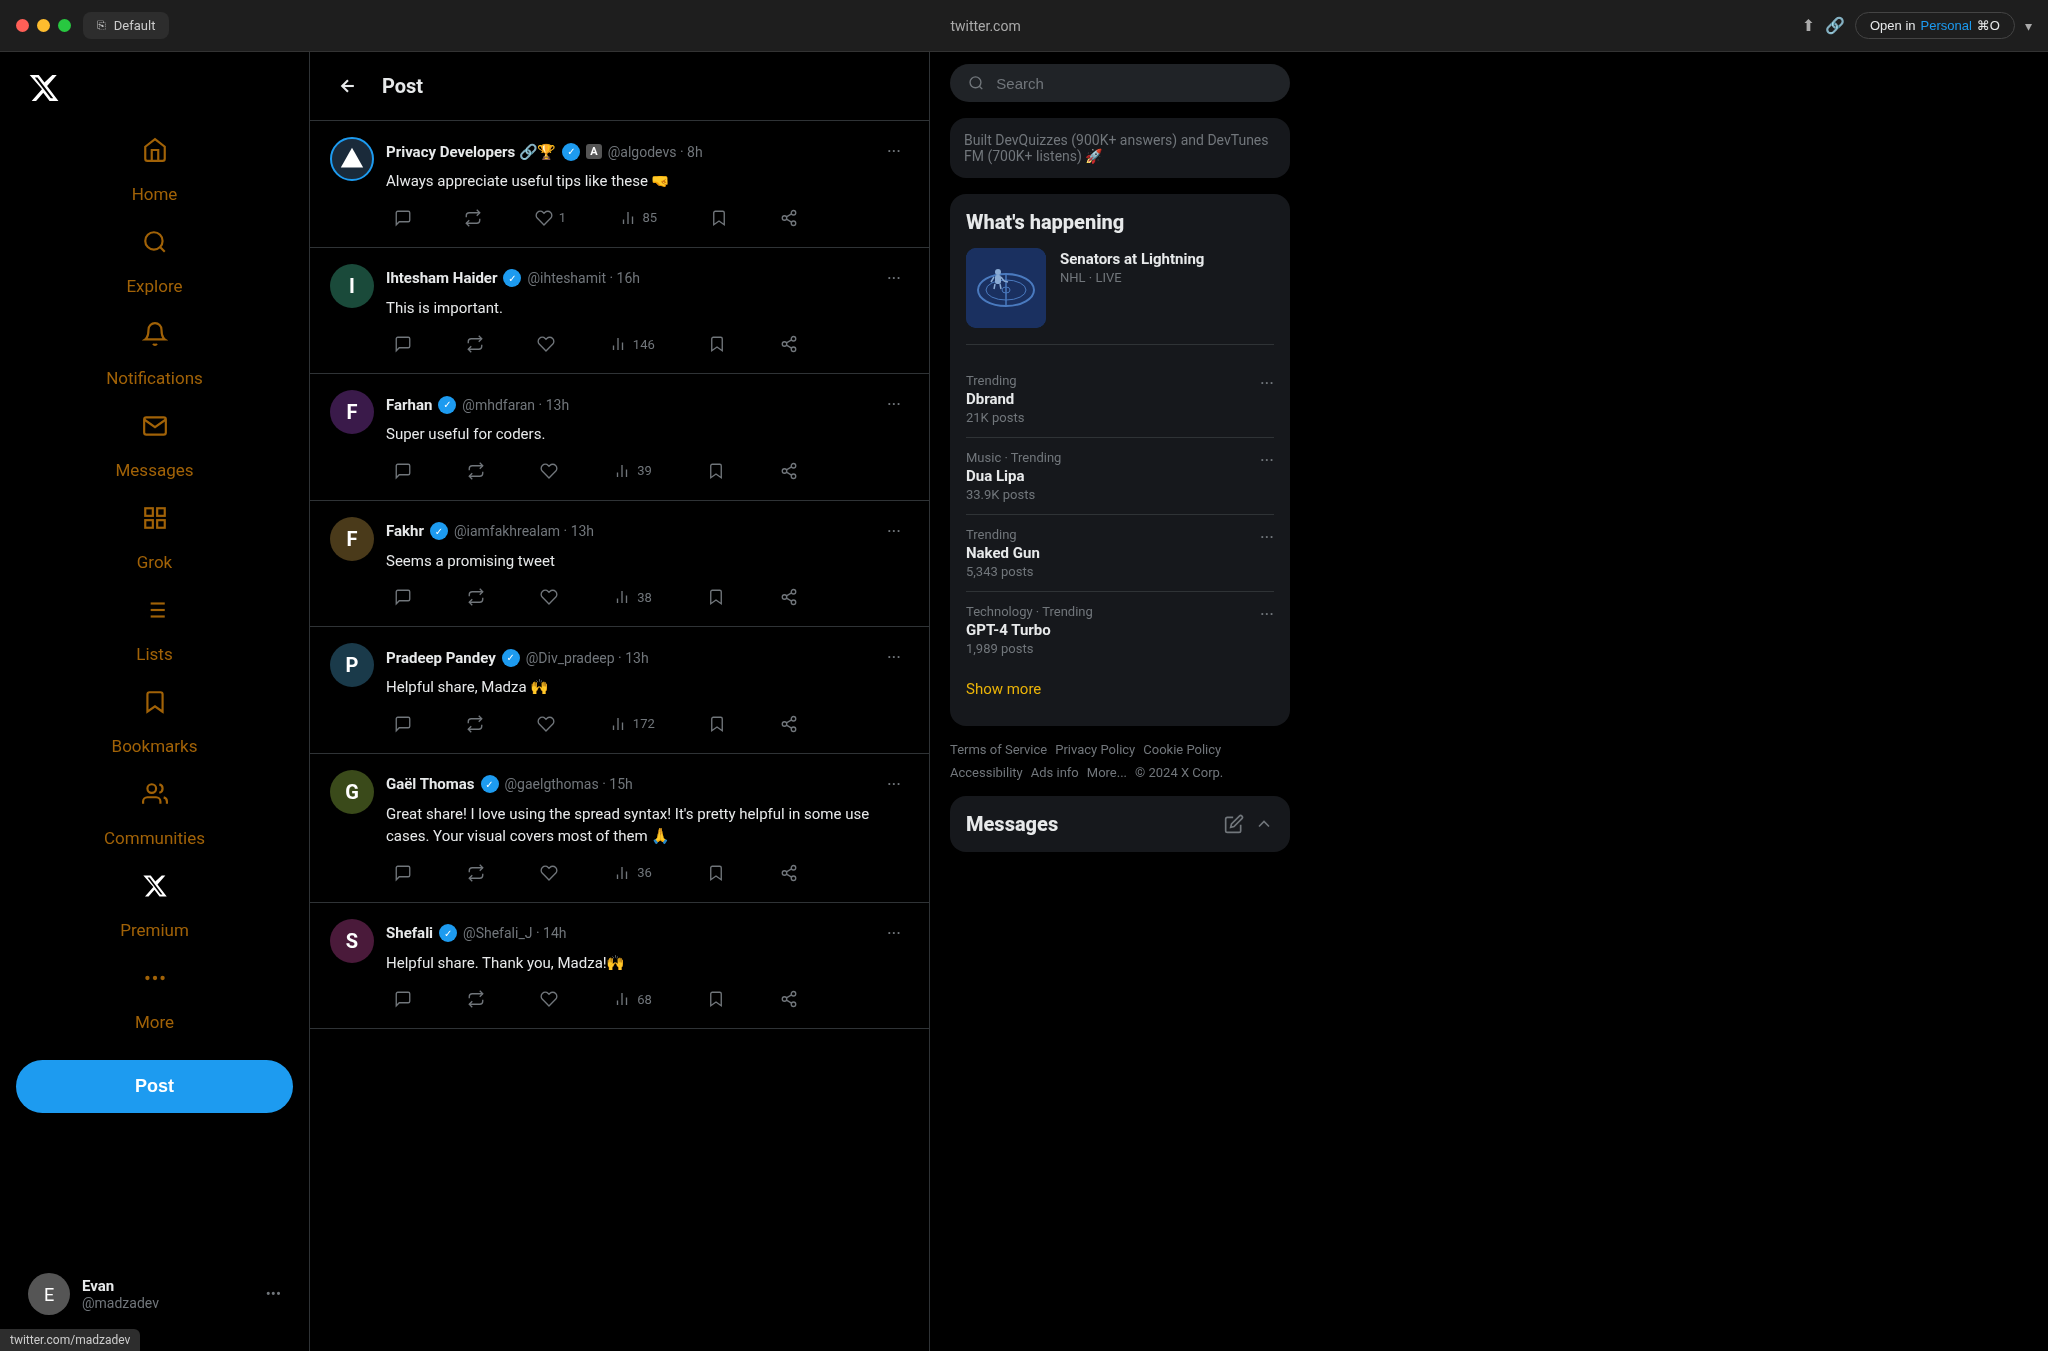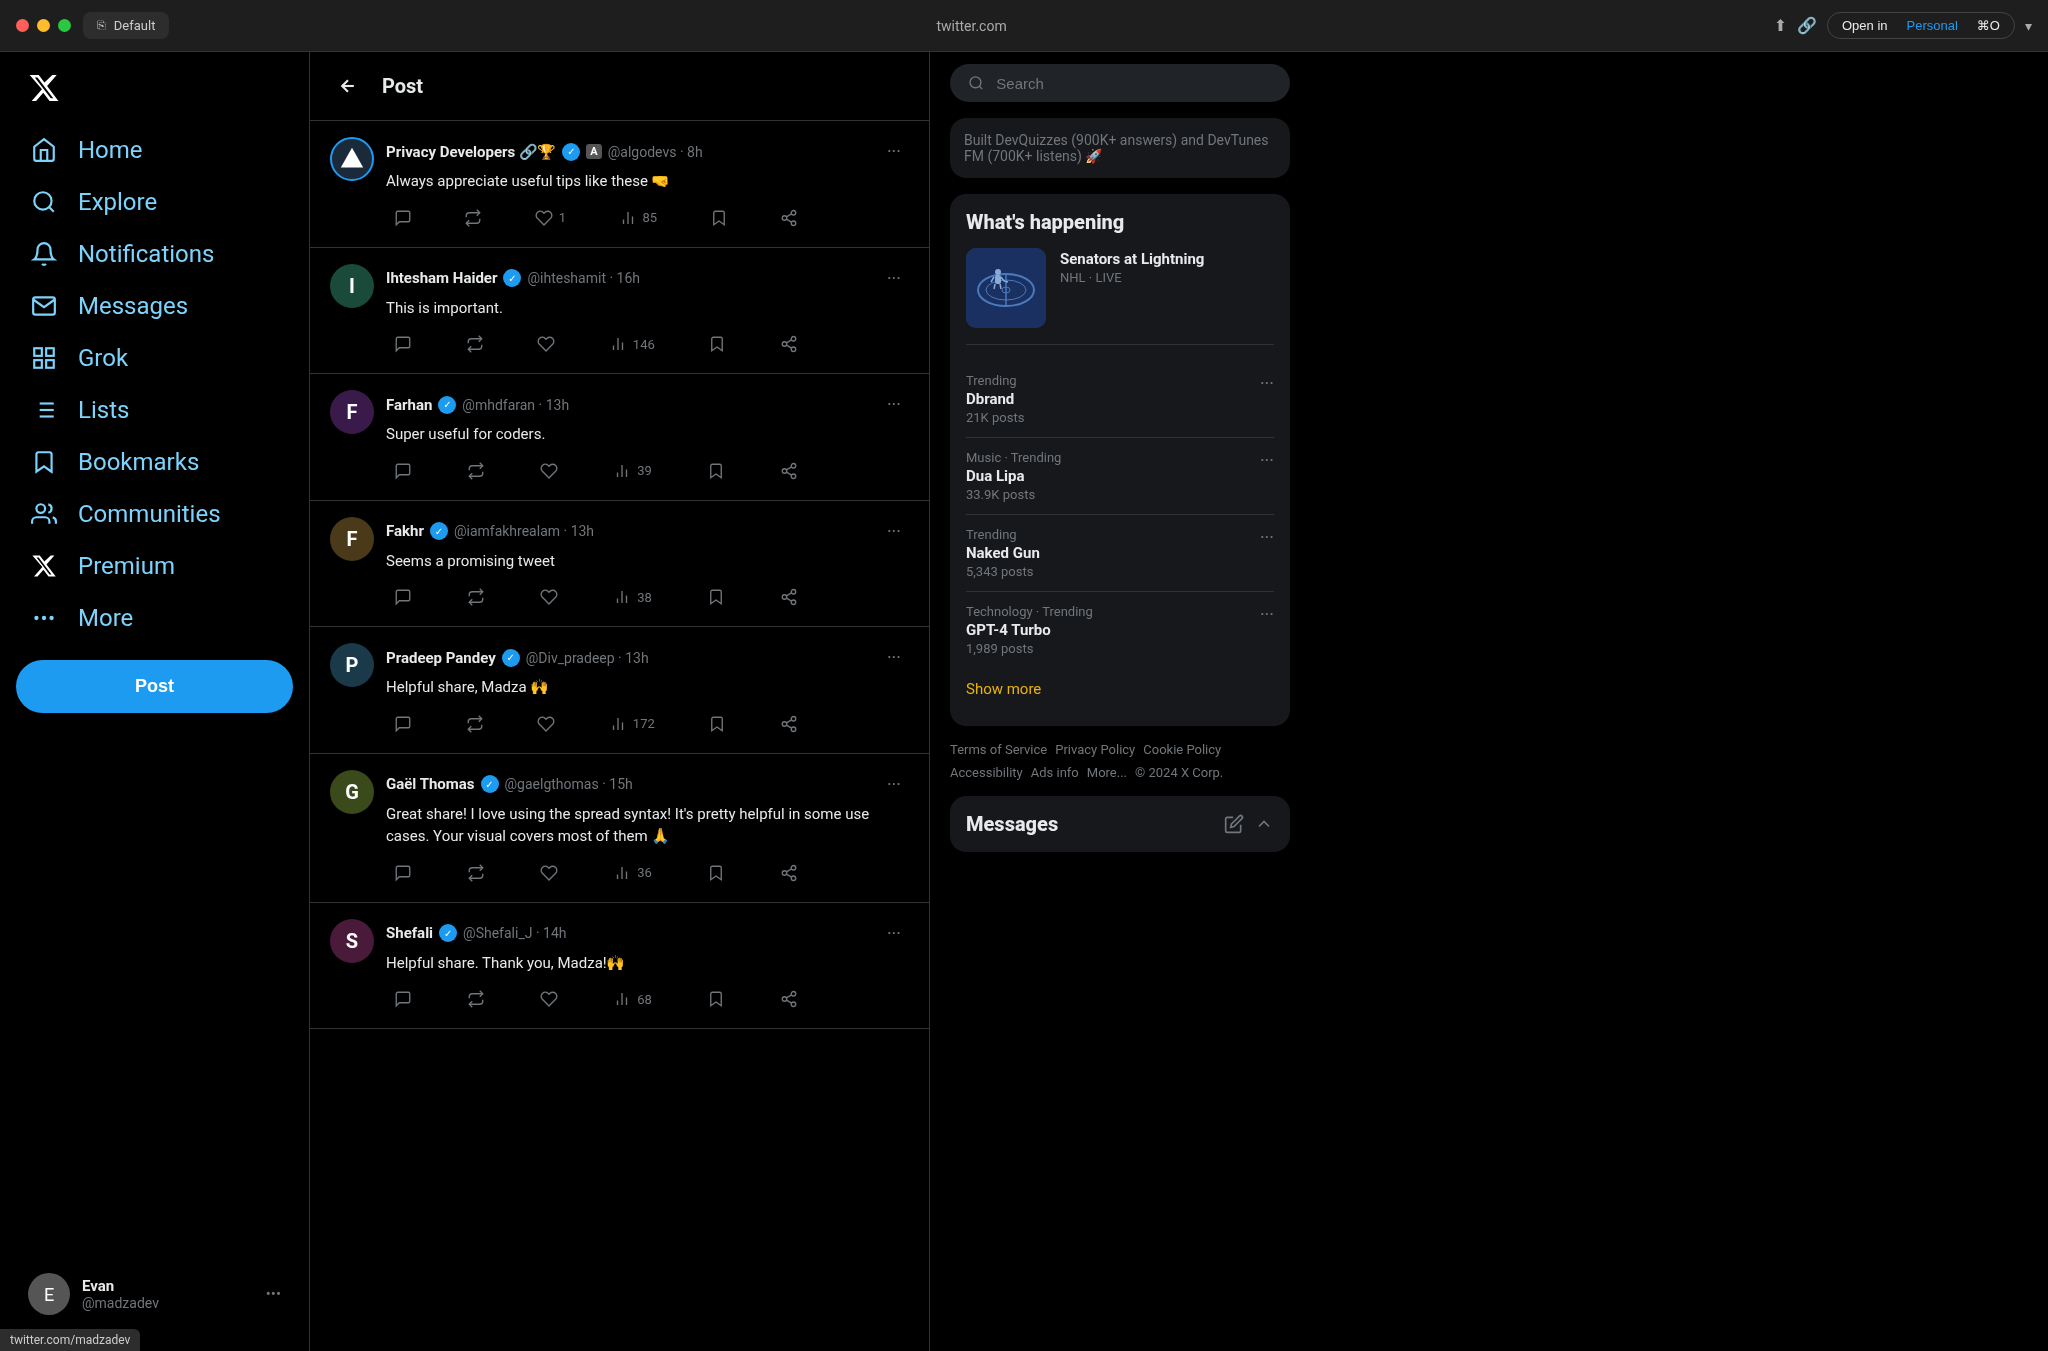--- a/index.html
+++ b/index.html
@@ -58,21 +58,21 @@
     .open-in-btn {
       background: transparent;
       border: 1px solid #444;
       border-radius: 20px;
       padding: 5px 14px;
       color: #e7e9ea;
       font-size: 13px;
       cursor: pointer;
       display: flex;
       align-items: center;
-      gap: 19px;
+      gap: 5px;
     }
     .open-in-btn .personal { color: #1d9bf0; }
 
     
     .app-layout {
       display: flex;
       height: calc(1351px - 52px);
       background: #000;
     }
 
@@ -89,24 +89,25 @@
       padding: 12px;
       margin-bottom: 4px;
     }
     .nav-item {
       display: flex;
       align-items: center;
       gap: 20px;
       padding: 12px 14px;
       border-radius: 30px;
       cursor: pointer;
-      font-size: 24px;
+      font-size: 17px;
       font-weight: 400;
-      color: #7dd3fc;
+      color: #a16207;
       transition: background 0.2s;
+      flex-direction: column;
     }
     .nav-item .nav-icon {
       width: 28px;
       height: 28px;
       display: flex;
       align-items: center;
       justify-content: center;
     }
     .post-btn {
       background: #1d9bf0;

